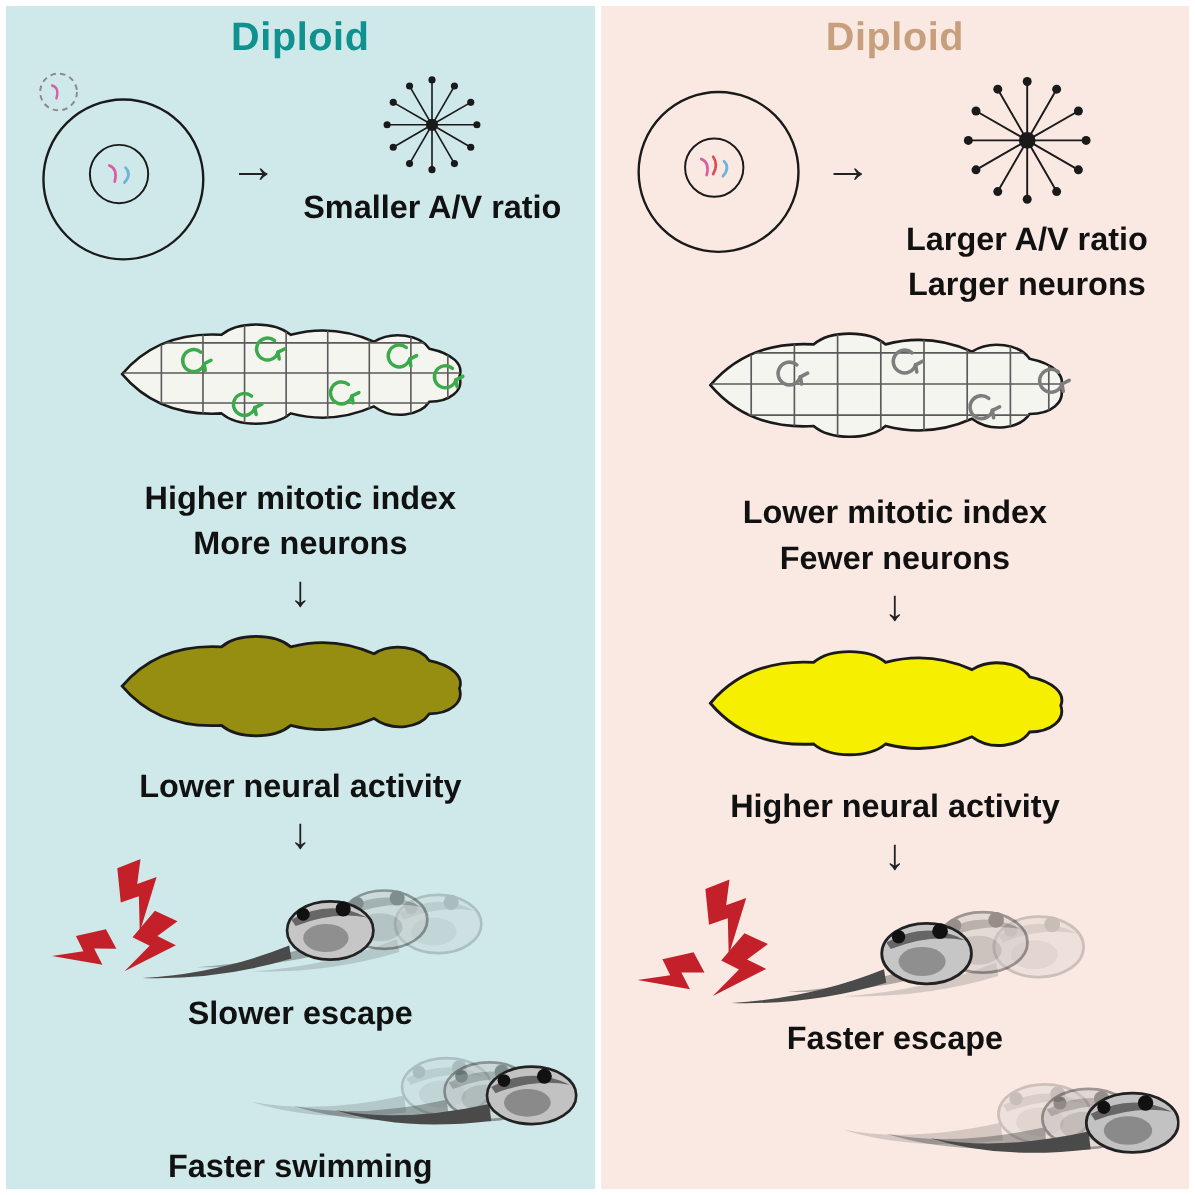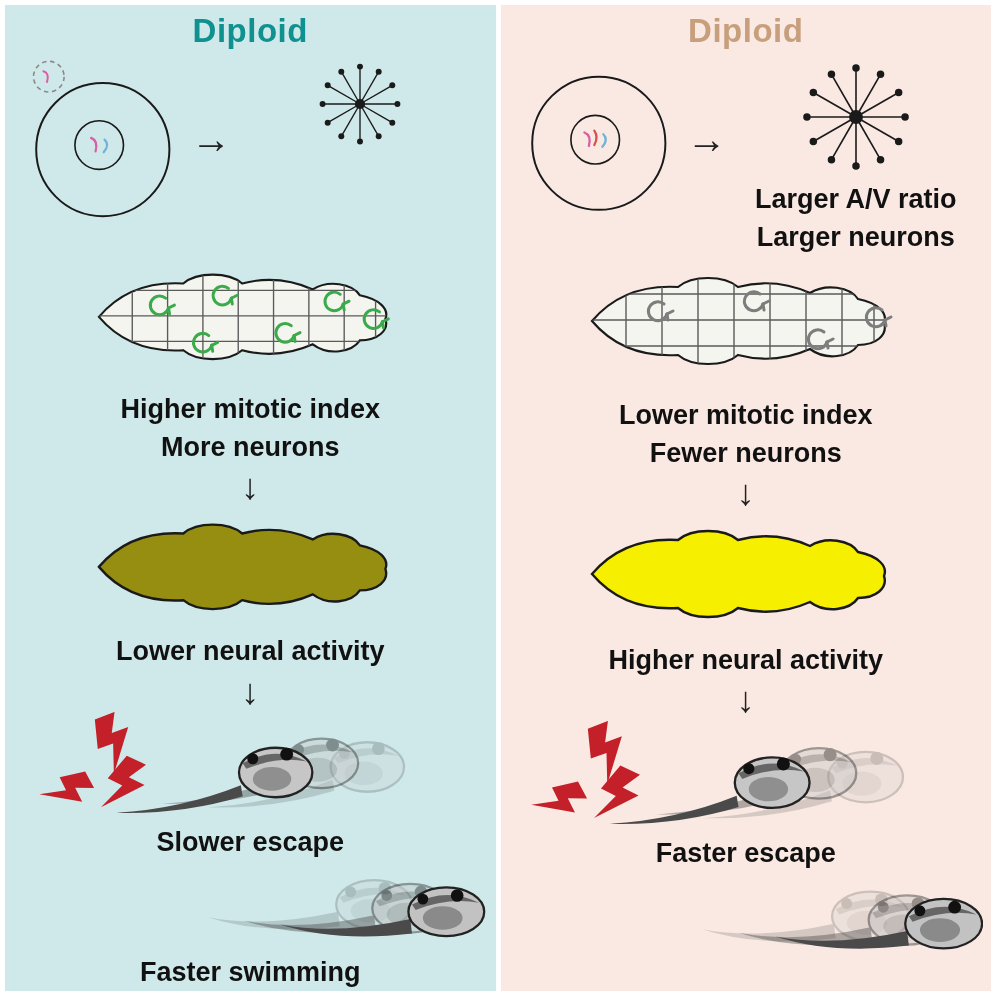--- a/index.html
+++ b/index.html
@@ -26,21 +26,21 @@
   .row-cell{
     display:flex;align-items:flex-start;width:100%;box-sizing:border-box;
     padding:0 6px;height:198px;
   }
   .neuron-block{
     flex:1;display:flex;flex-direction:column;align-items:center;justify-content:flex-start;
   }
   .arrow-right{font-size:40px;color:#222;margin-top:66px;line-height:1;}
   .arrow-down{font-size:36px;color:#222;line-height:1.05;margin:2px 0;display:block;text-align:center;}
   .grid-tadpole{margin-top:10px;}
-  .cap-mitotic{margin-top:16px;}
+  .cap-mitotic{margin-top:28px;}
   .solid-tadpole{margin-top:0px;}
   .cap-activity{margin-top:8px;}
   .escape-scene{margin-top:0px;}
   .swim-scene{margin-top:2px;align-self:flex-end;margin-right:8px;}
   svg{display:block;}
 </style>
 </head>
 <body>
 
 <div class="figure">
@@ -84,20 +84,21 @@
               <circle cx="22" cy="38" r="3.5"></circle>
             <circle cx="16" cy="60" r="3.5"></circle>
               <circle cx="22" cy="82" r="3.5"></circle>
             <circle cx="38" cy="98" r="3.5"></circle>
               <circle cx="60" cy="104" r="3.5"></circle>
             <circle cx="82" cy="98" r="3.5"></circle>
               <circle cx="98" cy="82" r="3.5"></circle>
             <circle cx="60" cy="60" r="6"></circle>
           </g>
         </svg>
+        <div class="caption">Smaller A/V ratio</div>
       </div>
     </div>
 
     <svg class="grid-tadpole" width="320" height="120" viewBox="0 0 320 120" style="color: rgb(58, 170, 74);">
       <defs>
         <clipPath id="clip-d">
             <path d="M6,60 C28,34 58,24 92,26 C106,14 138,14 152,26 C182,18 206,24 224,32 C240,22 264,26 272,38 C292,42 302,52 298,62 C302,74 290,84 272,84 C264,96 240,100 224,88 C206,96 182,102 152,94 C138,106 106,106 92,94 C58,96 28,86 6,60 Z"></path>
           </clipPath>
         <g id="sp-d" fill="none" stroke="currentColor" stroke-width="3" stroke-linecap="round">
           <path d="M6,-7 A9.5,9.5 0 1 0 9,3"></path>

